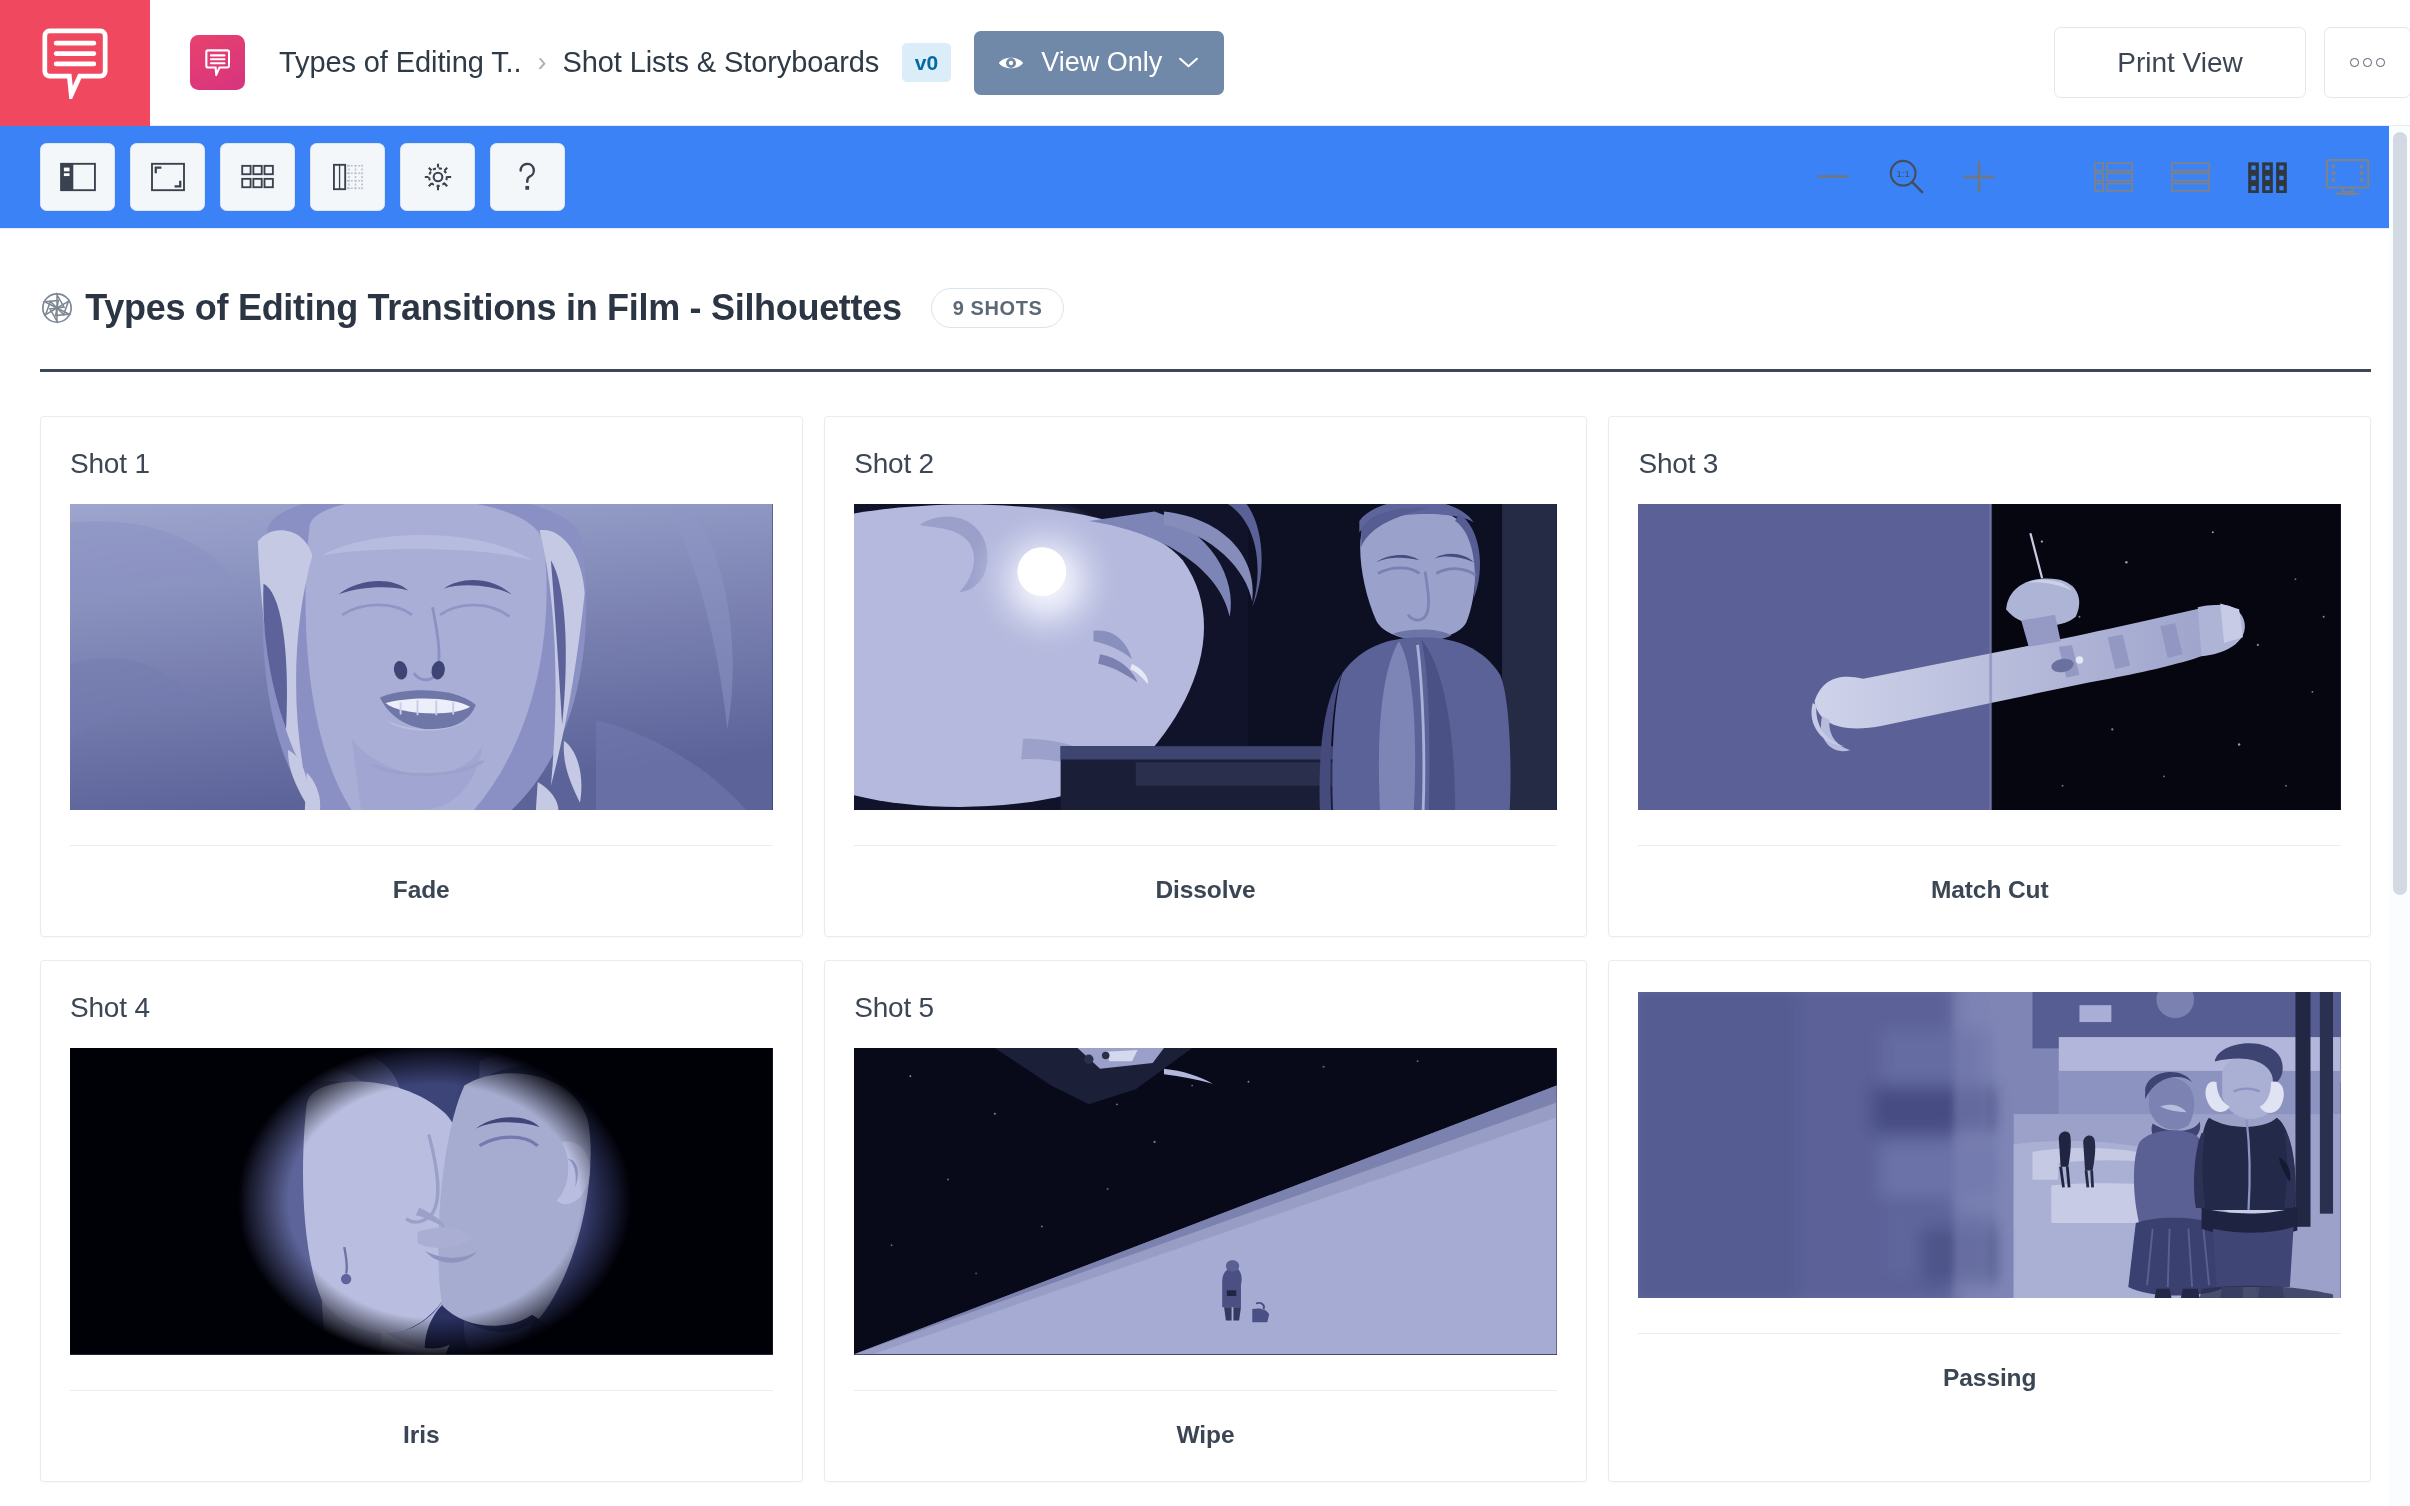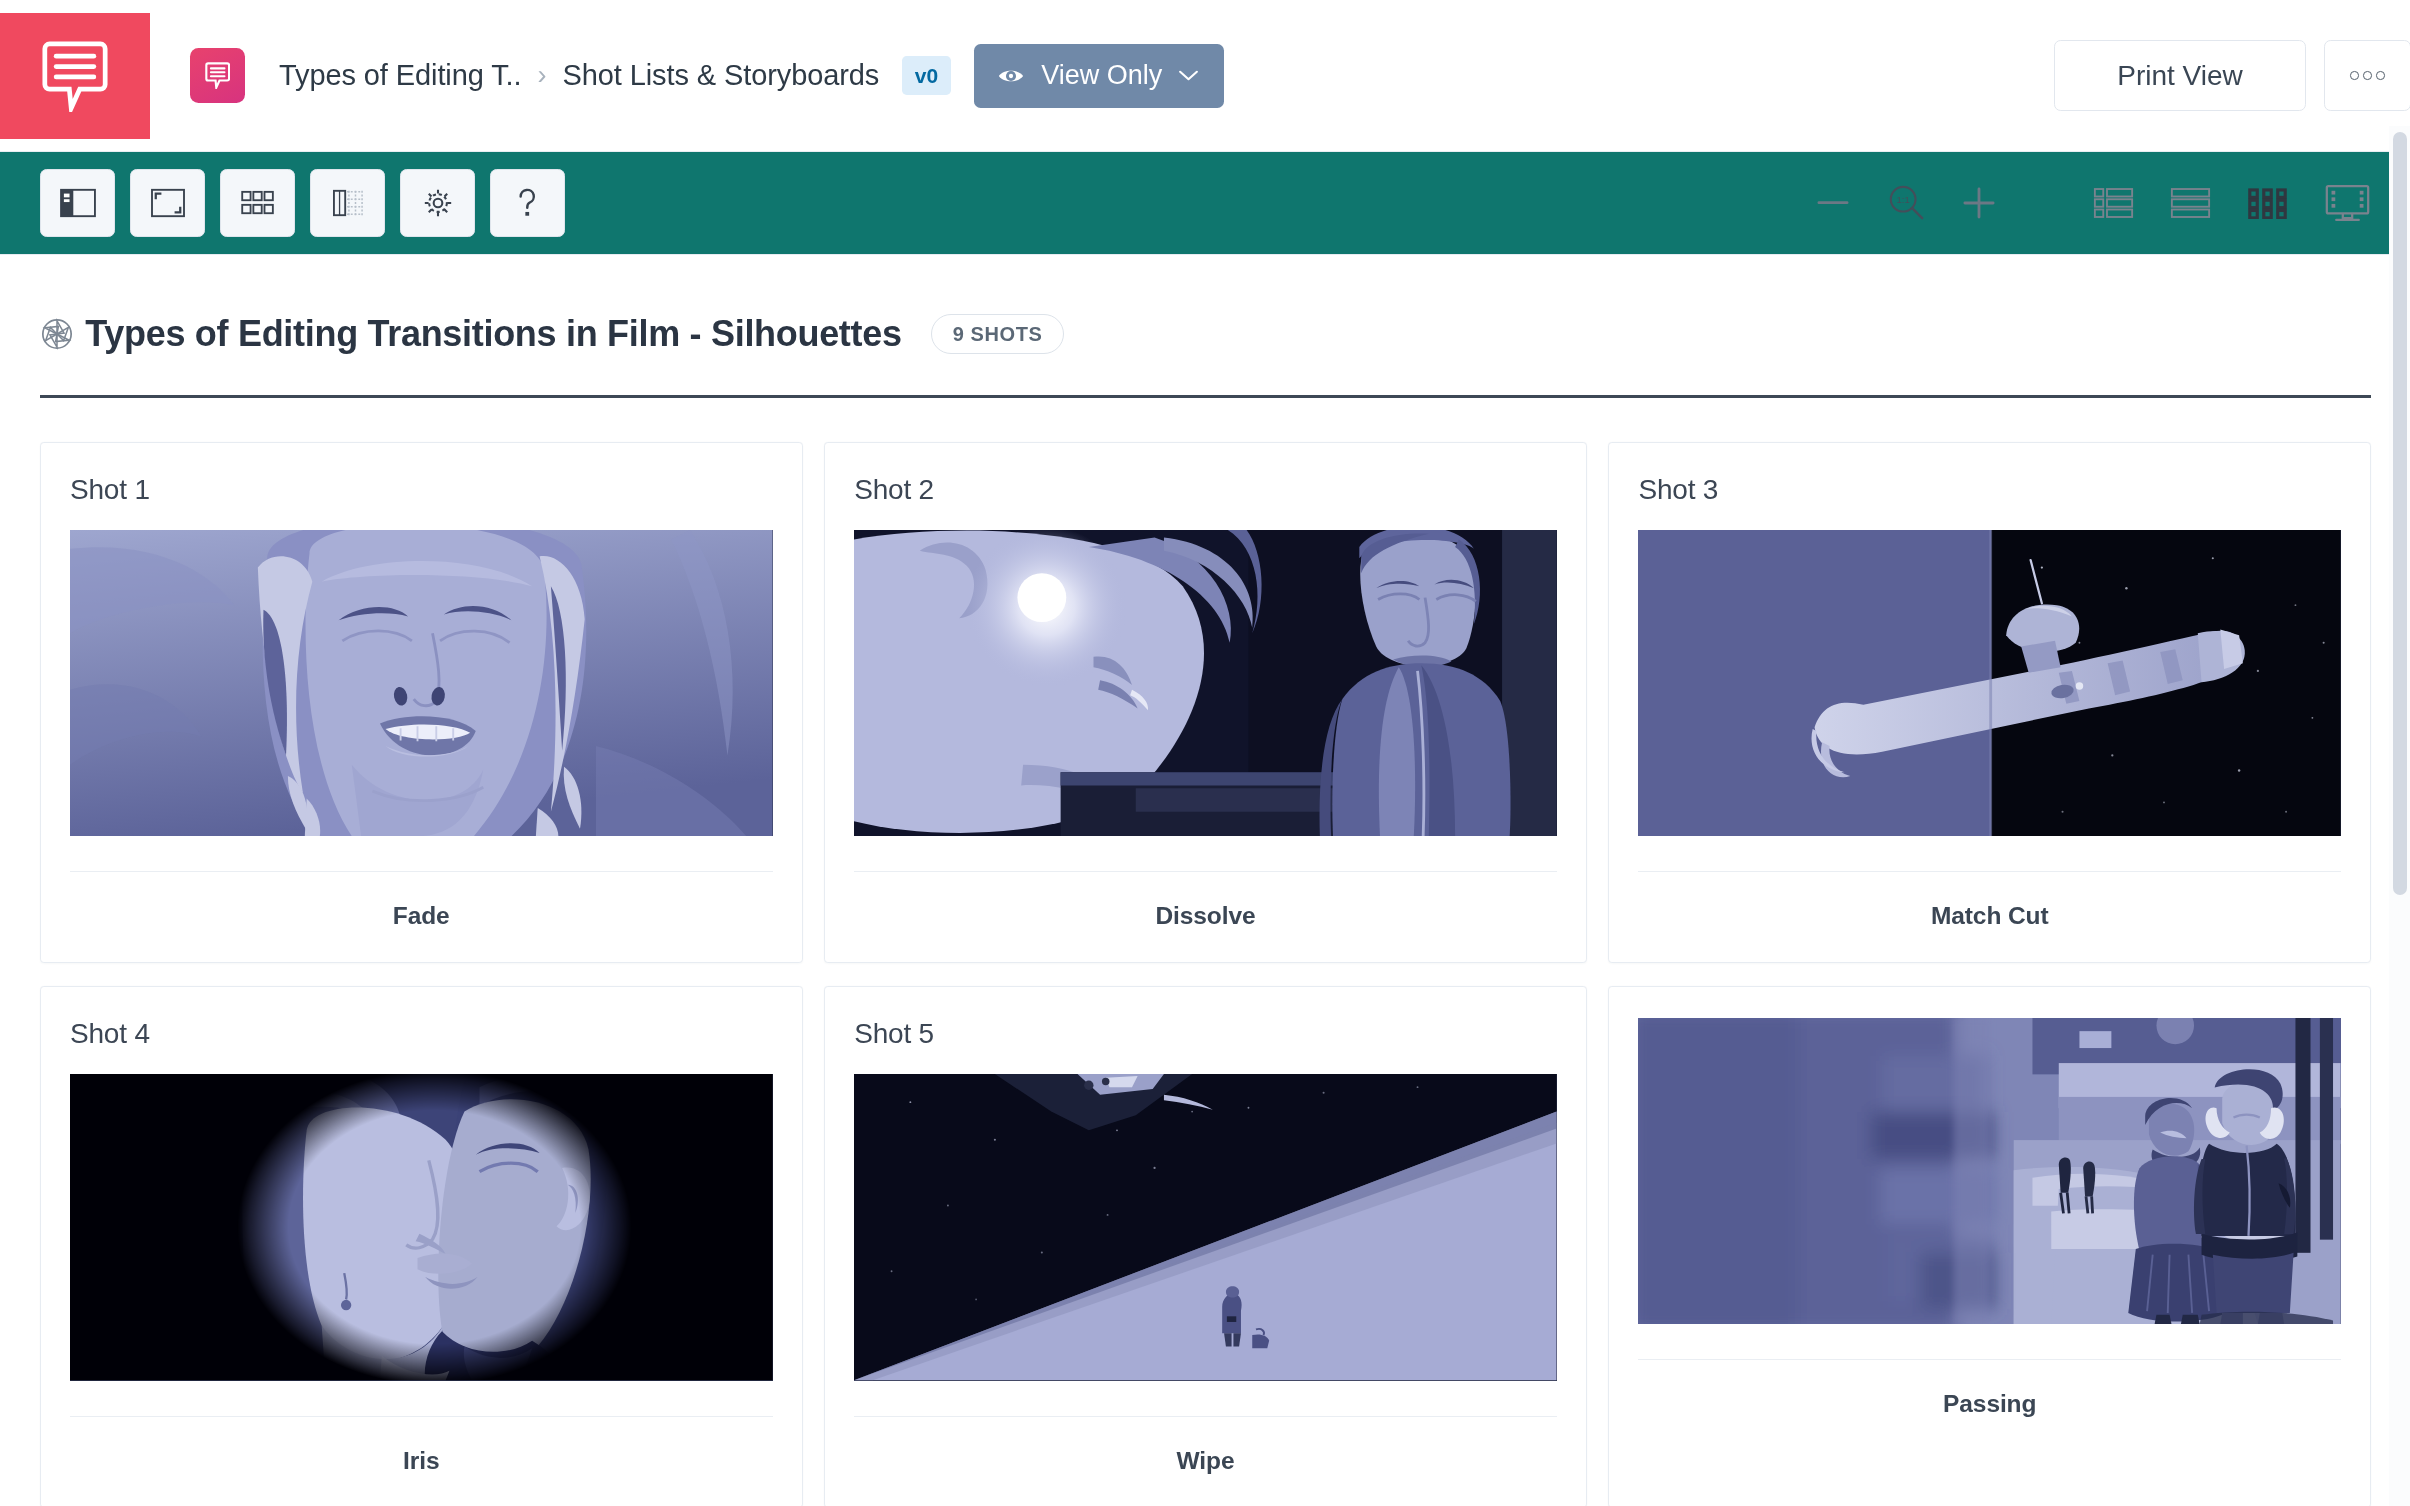--- a/index.html
+++ b/index.html
@@ -6,21 +6,21 @@
   html, body {
     width: 2411px; height: 1507px;
     background: #ffffff;
     font-family: "Liberation Sans", sans-serif;
     overflow: hidden;
   }
 
   
   .header {
     position: relative;
-    height: 152px;
+    height: 126px;
     background: #ffffff;
     display: flex;
     align-items: center;
     border-bottom: 0.9px solid #e9edf2;
   }
   .logo-tile {
     width: 150px; height: 126px;
     background: #f0495f;
     display: flex; align-items: center; justify-content: center;
     flex: 0 0 auto;
@@ -108,21 +108,21 @@
     cursor: pointer;
   }
   .more-btn i {
     width: 8.5px; height: 8.5px; border-radius: 50%;
     border: 1.5px solid #55606c; display: block;
   }
 
   
   .toolbar {
     height: 103px;
-    background: #0f766e;
+    background: #3b82f6;
     border-bottom: 0.9px solid #e6ebf1;
     display: flex; align-items: center;
     justify-content: space-between;
     padding: 0 40px 0 40px;
   }
   .tb-left { display: flex; align-items: center; gap: 15px; }
   .tb-btn {
     width: 75px; height: 68px;
     background: #f4f7fa;
     border: 0.9px solid #dfe5ec;

